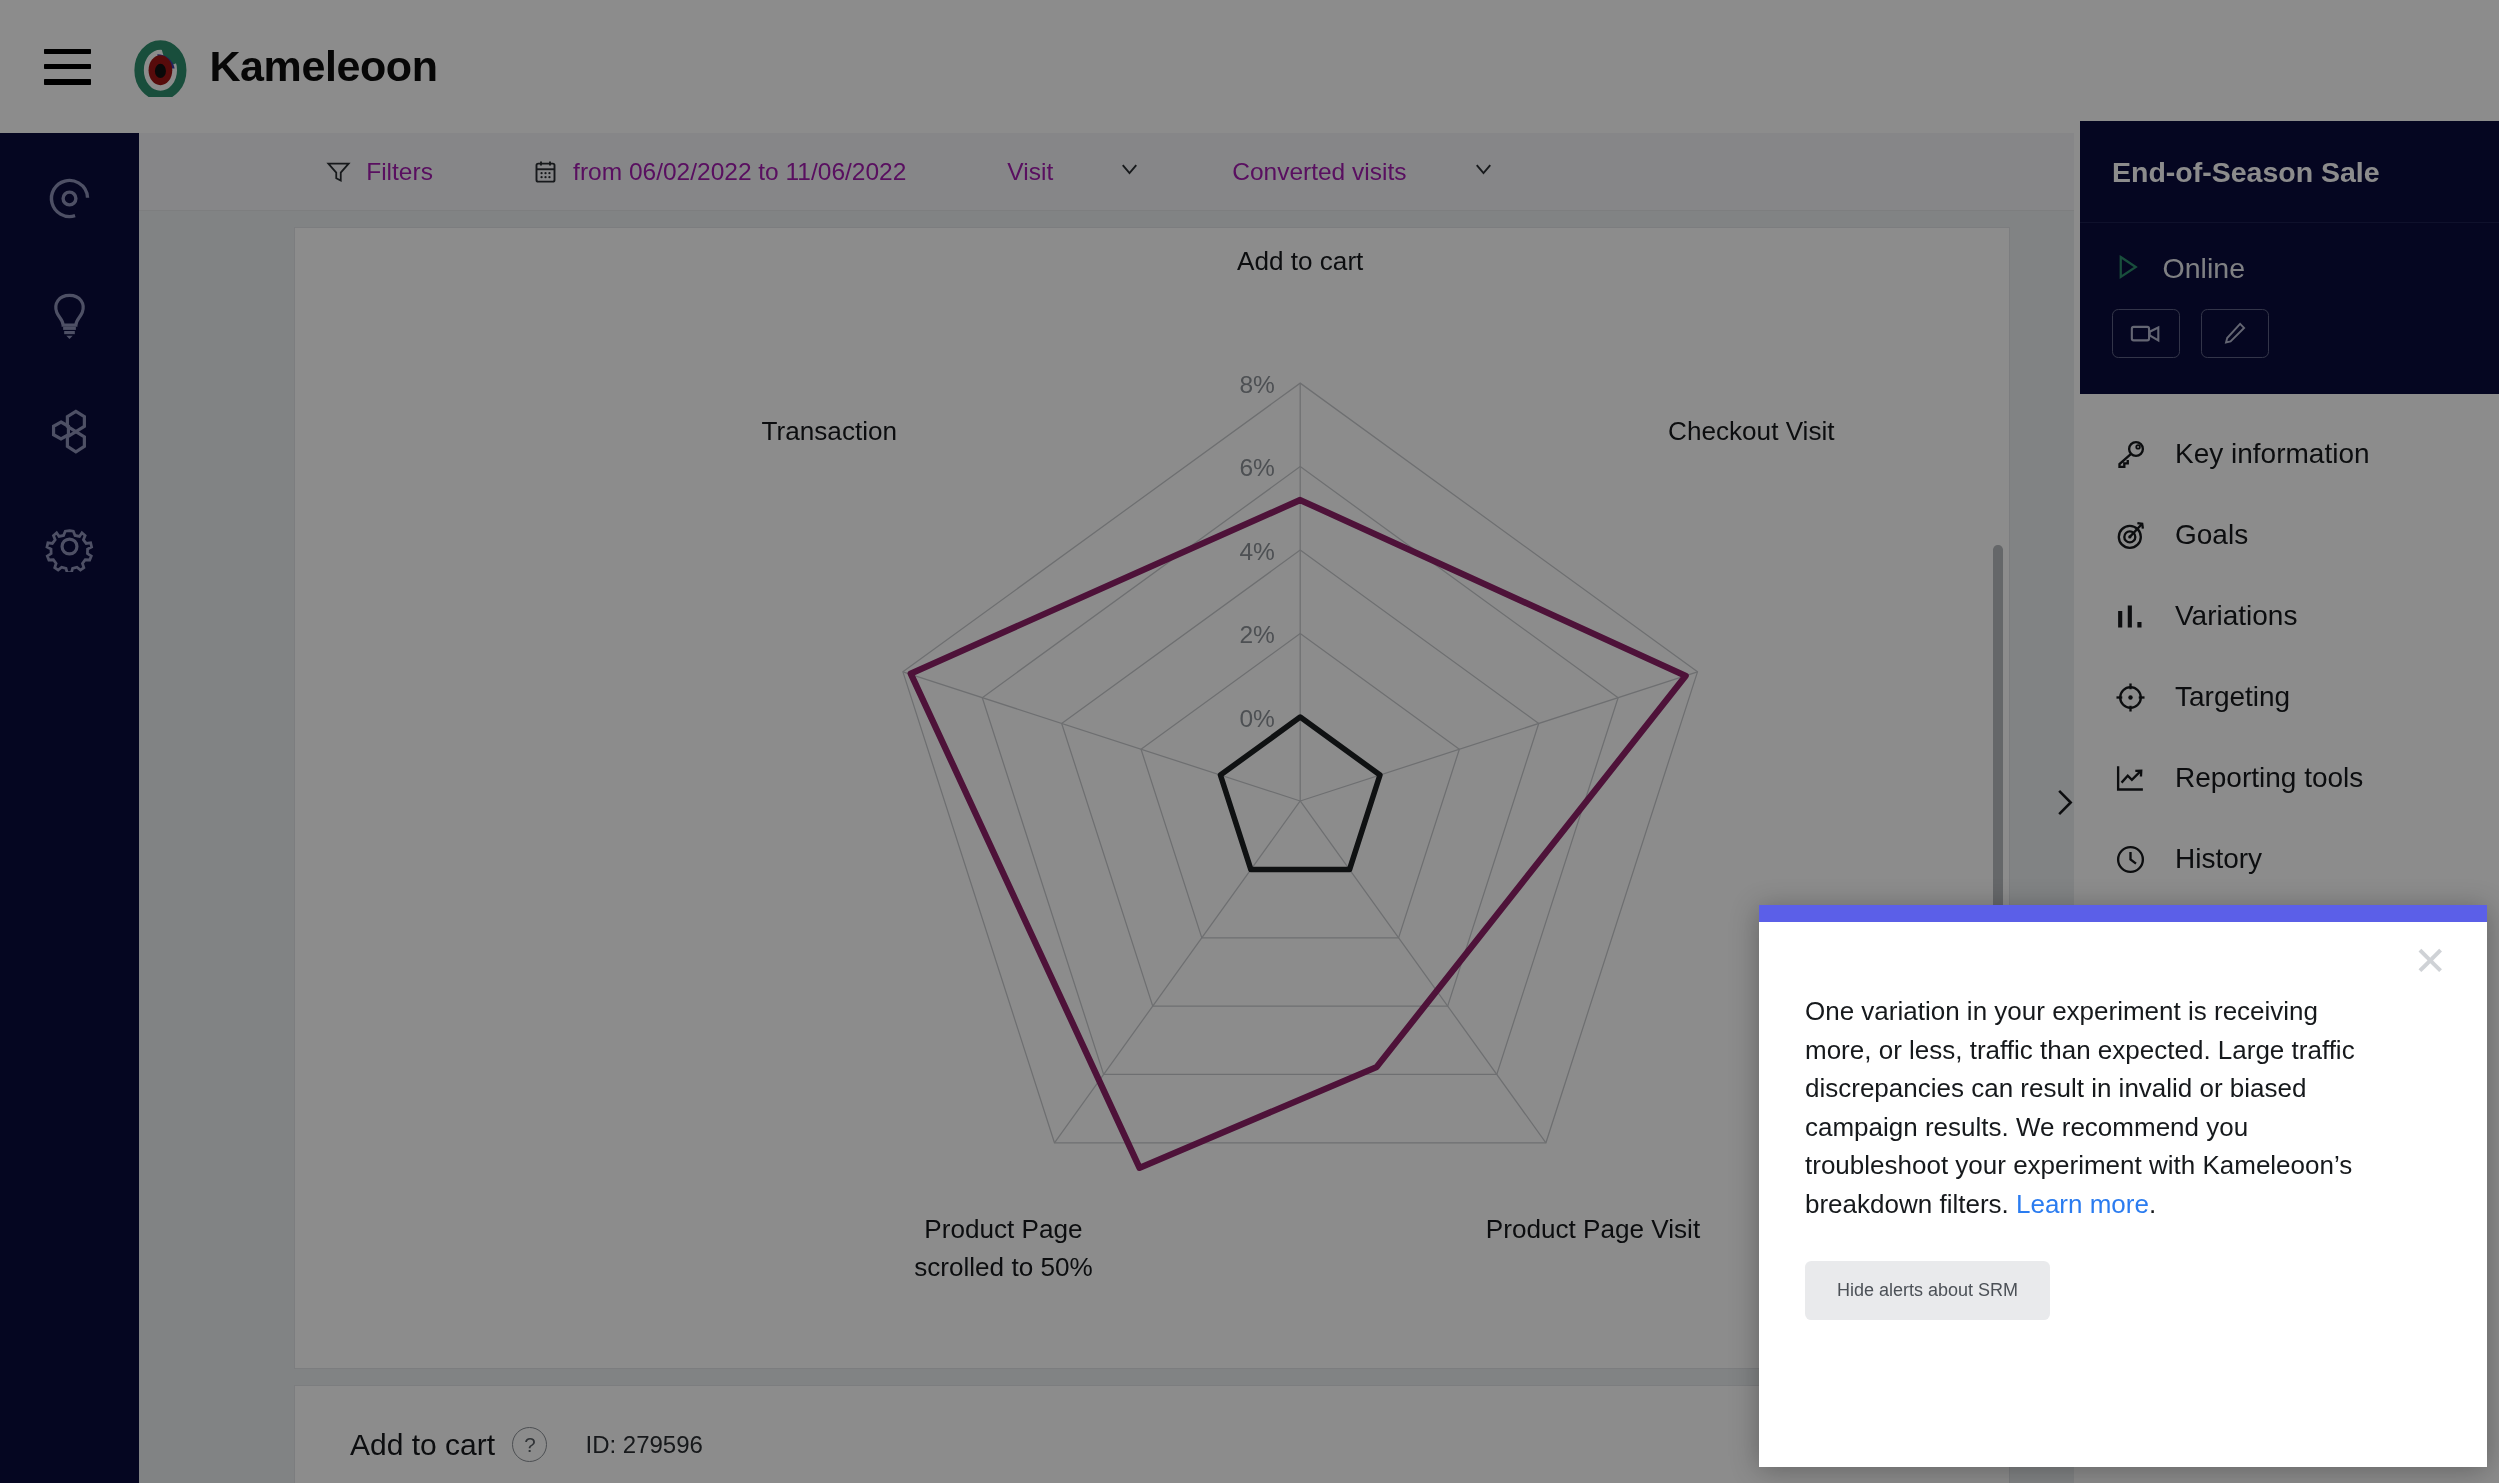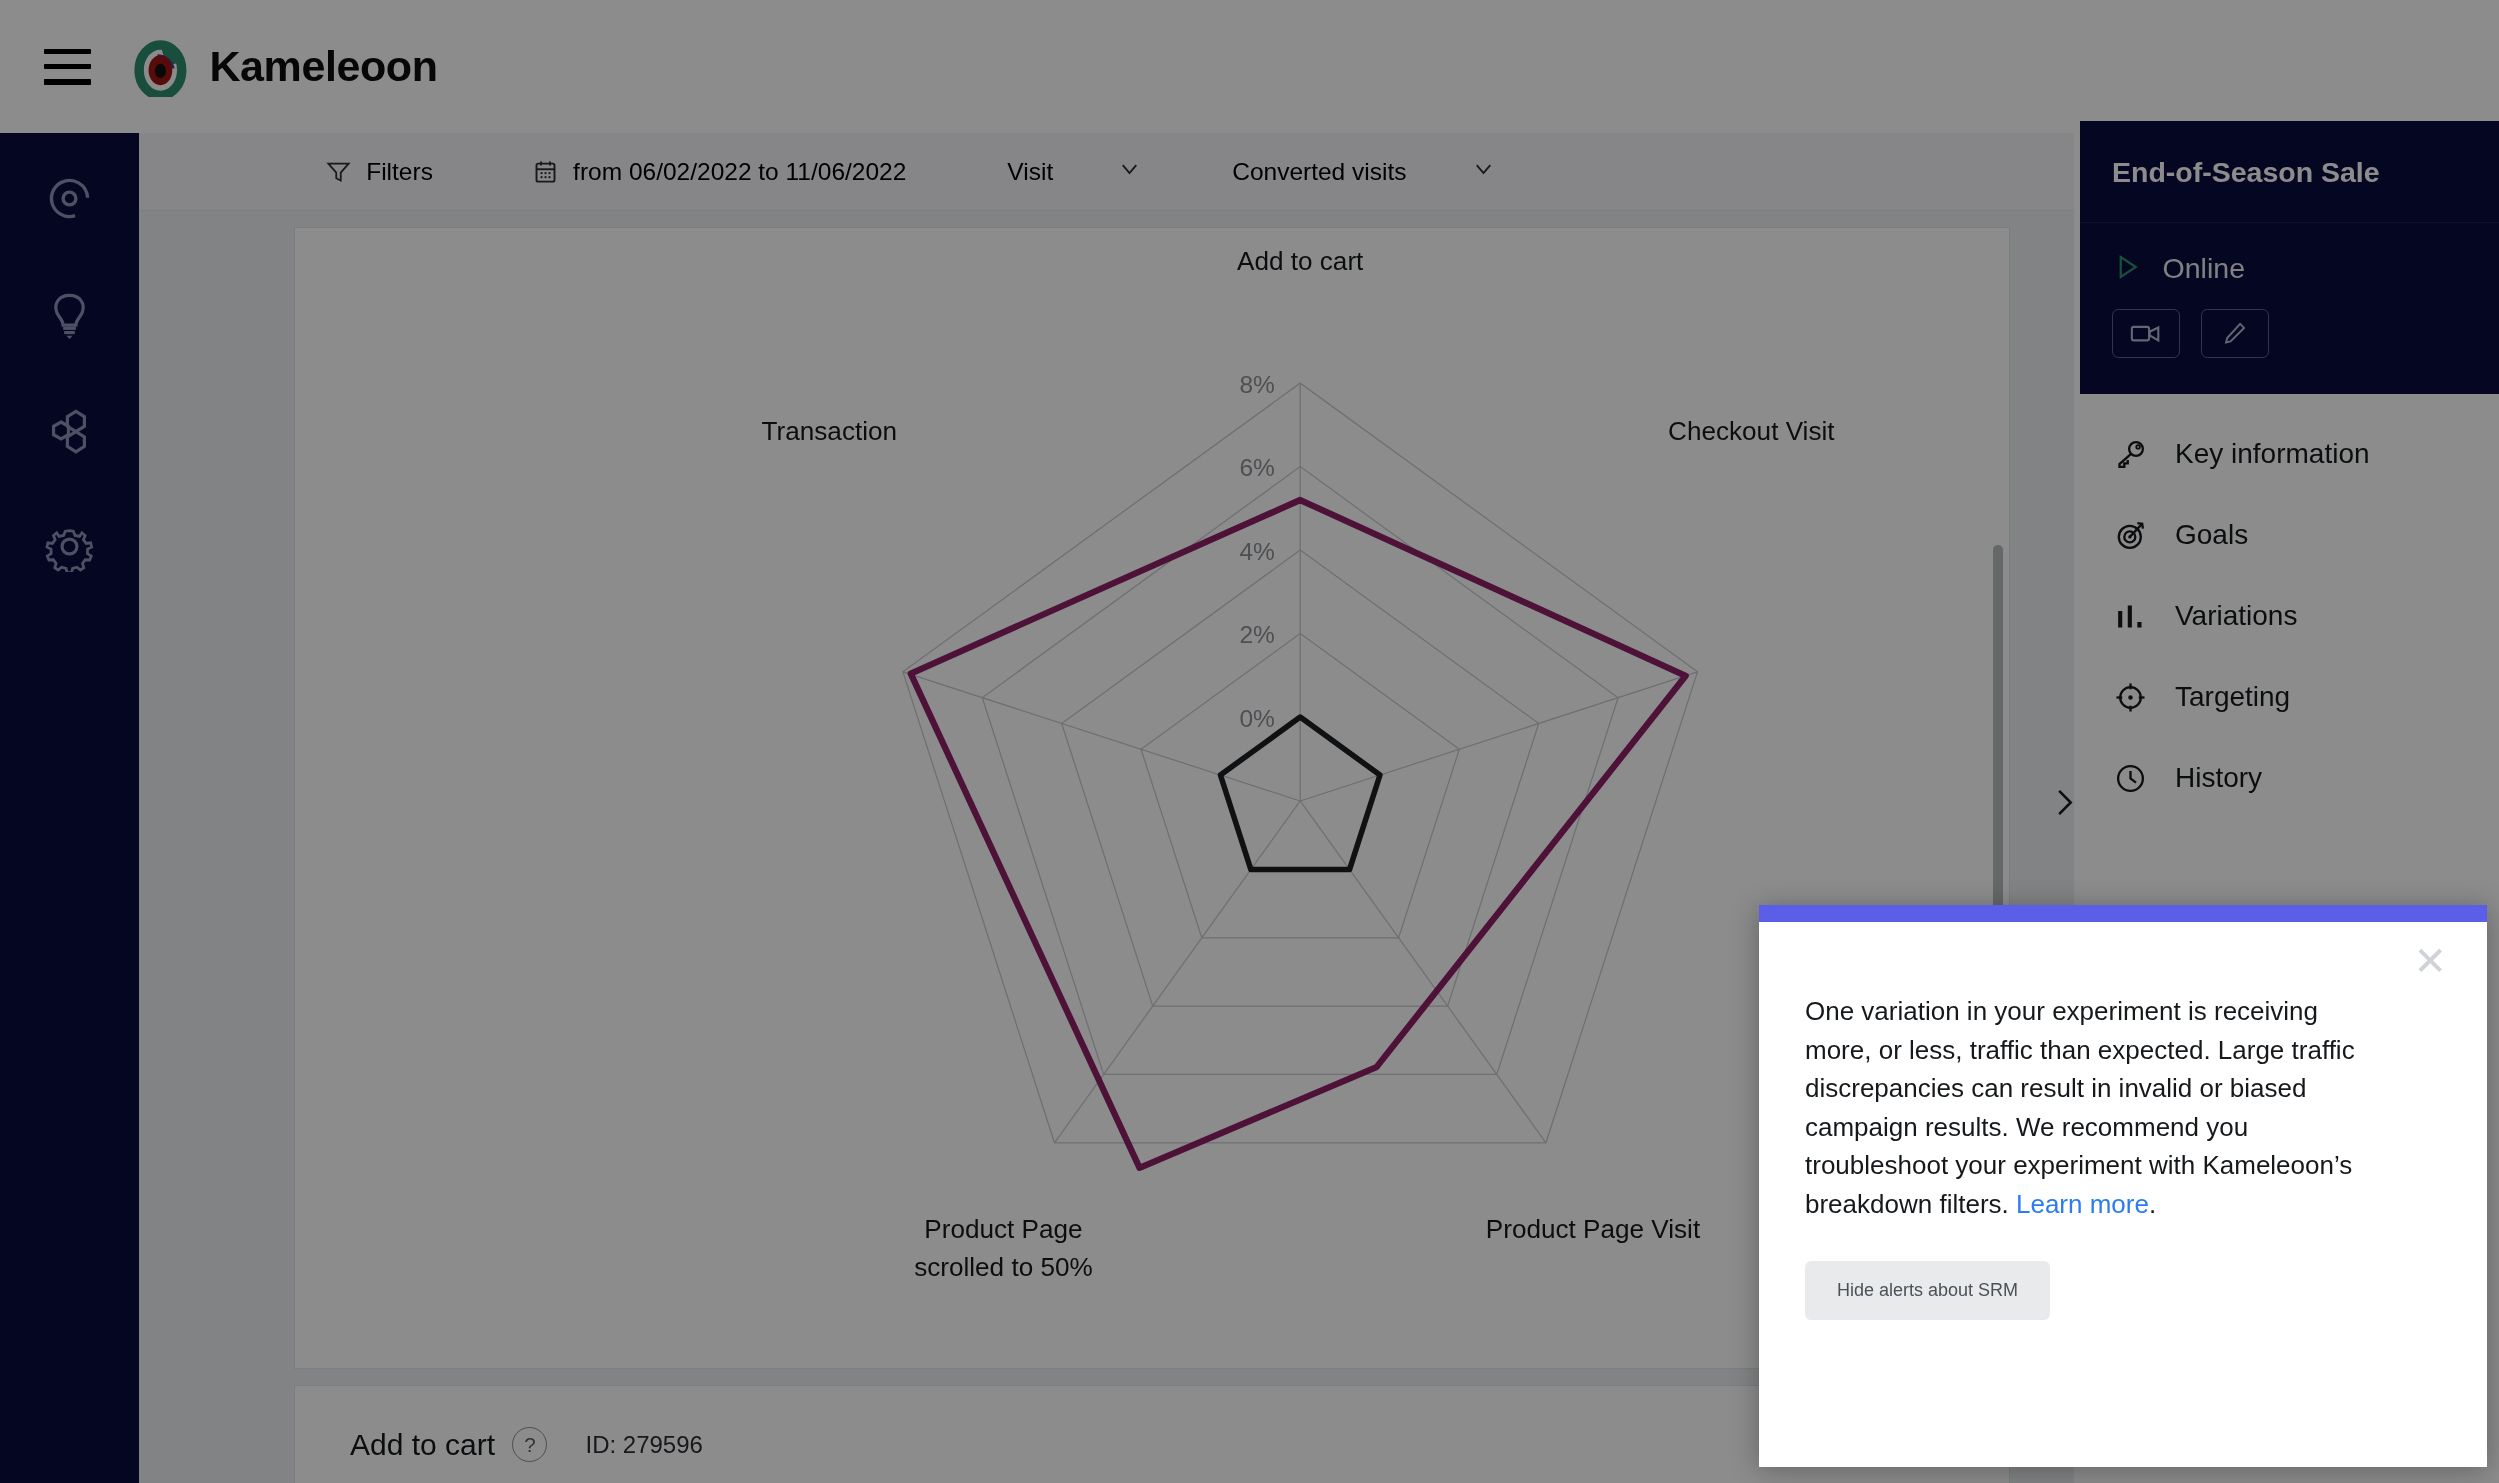--- a/index.html
+++ b/index.html
@@ -41,21 +41,21 @@
     display: flex; flex-direction: column; align-items: center; padding-top: 36px;
   }
   .rail-icon { width: 59px; height: 59px; margin-bottom: 57px; display:flex; align-items:center; justify-content:center; cursor: pointer; }
 
   
   .filterbar {
     position: absolute; top: 133px; left: 139px; width: 1935px; height: 78px;
     background: #f4f5f7; border-bottom: 0.8px solid #e3e5e8;
     display: flex; align-items: center; z-index: 8;
   }
-  .fb-item { display: flex; align-items: center; font-size: 24.5px; color: #000000; white-space: nowrap; }
+  .fb-item { display: flex; align-items: center; font-size: 24.5px; color: #a21caf; white-space: nowrap; }
   .fb-ico { margin-right: 14.2px; display: flex; align-items: center; }
   .fb-filters { margin-left: 186px; }
   .fb-date { margin-left: 99px; }
   .fb-sel1 { margin-left: 101px; }
   .fb-sel2 { margin-left: 89px; }
   .caret { margin-left: 63px; }
 
   
   .content {
     position: absolute; top: 211px; left: 139px; width: 1935px; height: 1273px;
@@ -372,20 +372,30 @@
             <circle cx="12" cy="12" r="1.6" fill="#16191c"></circle>
             <line x1="12" y1="1.8" x2="12" y2="6" stroke="#16191c" stroke-width="1.7"></line>
             <line x1="12" y1="18" x2="12" y2="22.2" stroke="#16191c" stroke-width="1.7"></line>
             <line x1="1.8" y1="12" x2="6" y2="12" stroke="#16191c" stroke-width="1.7"></line>
             <line x1="18" y1="12" x2="22.2" y2="12" stroke="#16191c" stroke-width="1.7"></line>
           </svg>
         </span>
         <span class="rp-item-lbl">Targeting</span>
       </div>
 
+      <div class="rp-item">
+        <span class="rp-item-ico">
+          <svg width="33" height="33" viewBox="0 0 24 24">
+            <path d="M3 3 V20 H21" fill="none" stroke="#16191c" stroke-width="1.7"></path>
+            <path d="M5.5 15 L10 10 L13 13 L19.5 6.5" fill="none" stroke="#16191c" stroke-width="1.7"></path>
+            <path d="M15.5 6.5 L19.8 6.3 L19.6 10.5" fill="none" stroke="#16191c" stroke-width="1.7"></path>
+          </svg>
+        </span>
+        <span class="rp-item-lbl">Reporting tools</span>
+      </div>
 
       <div class="rp-item">
         <span class="rp-item-ico">
           <svg width="33" height="33" viewBox="0 0 24 24">
             <circle cx="12" cy="12" r="9" fill="none" stroke="#16191c" stroke-width="1.7"></circle>
             <path d="M12 6.5 V12 L16 15" fill="none" stroke="#16191c" stroke-width="1.7"></path>
           </svg>
         </span>
         <span class="rp-item-lbl">History</span>
       </div>

